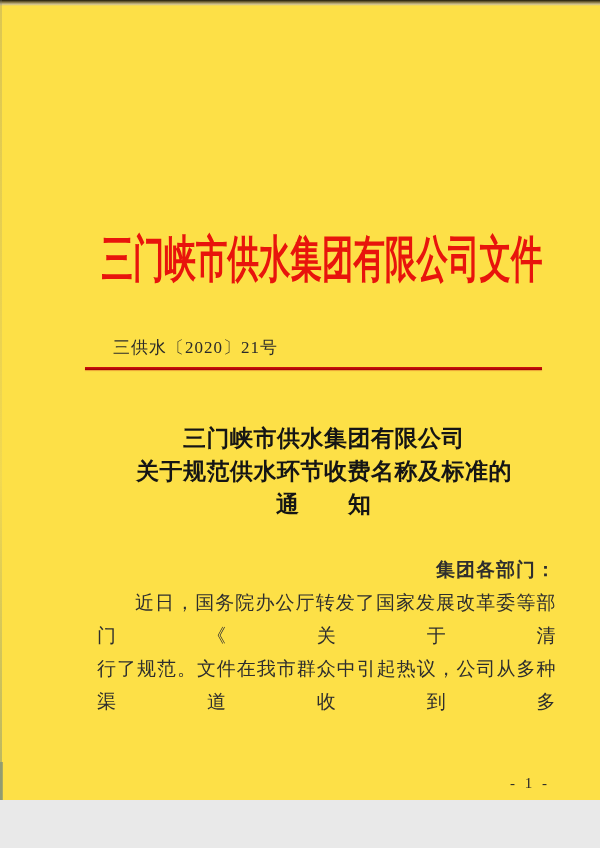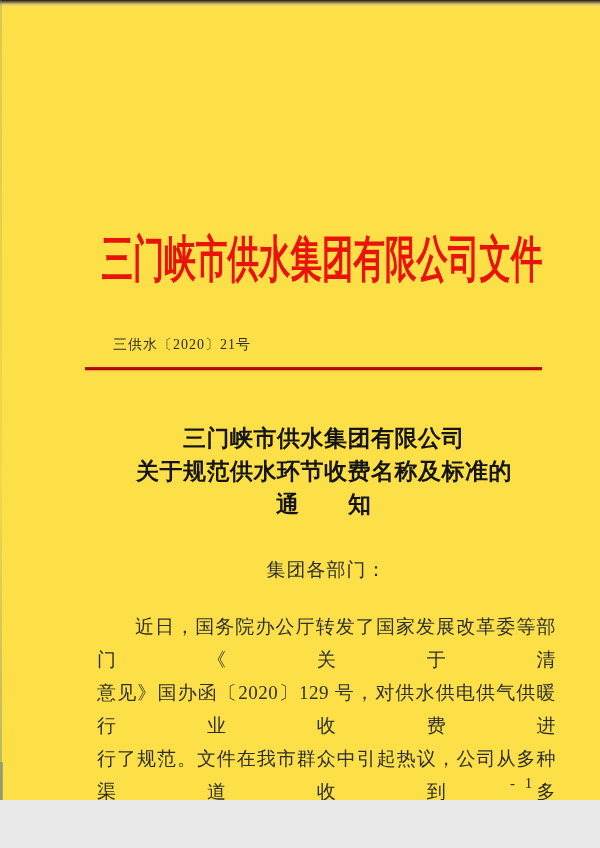--- a/index.html
+++ b/index.html
@@ -31,21 +31,21 @@
     white-space: nowrap;
     font-size: 50px; font-weight: bold;
     color: #e8140c;
     transform: translateX(calc(-50% + 22px)) scaleX(0.63);
     transform-origin: center;
     letter-spacing: 0px;
   }
   .docinfo-row {
     position: absolute; top: 336px; left: 113px; right: 55px;
     display: flex; justify-content: space-between; align-items: baseline;
-    font-size: 14px; color: #2a2a2a;
+    font-size: 17px; color: #2a2a2a;
   }
   .doc-number { letter-spacing: 1px; }
   .issuer { letter-spacing: 1px; }
   .red-rule {
     position: absolute; top: 367px; left: 85px; width: 457px; height: 3px;
     background: linear-gradient(to bottom, #d01210, #9e0402);
     box-shadow: 0 1px 1px rgba(200,40,30,0.35);
   }
   
   .heading {
@@ -55,27 +55,27 @@
   }
   .heading-line {
     font-size: 23px; line-height: 33px; letter-spacing: 0.5px;
   }
   .heading-line.notice { letter-spacing: 1px; }
   
   .body-block {
     position: absolute; top: 553px; left: 97px; width: 459px;
     font-size: 19px; line-height: 33px; color: #2e2e2e;
   }
-  .salutation { text-align: center; letter-spacing: 1px; }
+  .salutation { text-align: right; letter-spacing: 1px; font-weight: bold; }
   .para-line {
     text-align: justify;
     text-align-last: justify;
     letter-spacing: 0.5px;
   }
-  .para-line.first { text-indent: 2em; margin-top: 24px; }
+  .para-line.first { text-indent: 2em; }
   .page-number {
     position: absolute; top: 775px; right: 50px;
     font-size: 15px; color: #2a2a2a; letter-spacing: 3px;
     white-space: pre;
   }
 </style>
 </head>
 <body>
 
 <div class="page">
@@ -94,20 +94,19 @@
 
   <div class="heading">
     <div class="heading-line">三门峡市供水集团有限公司</div>
     <div class="heading-line">关于规范供水环节收费名称及标准的</div>
     <div class="heading-line notice">通　　知</div>
   </div>
 
   <div class="body-block">
     <div class="salutation">集团各部门：</div>
     <div class="para-line first">近日，国务院办公厅转发了国家发展改革委等部门《关于清</div>
-    <div class="para-line">意见》国办函〔2020〕129 号，对供水供电供气供暖行业收费进</div>
     <div class="para-line">行了规范。文件在我市群众中引起热议，公司从多种渠道收到多</div>
 
   </div>
 
   <div class="page-number">- 1 -</div>
 
 </div>
 
 </body></html>

